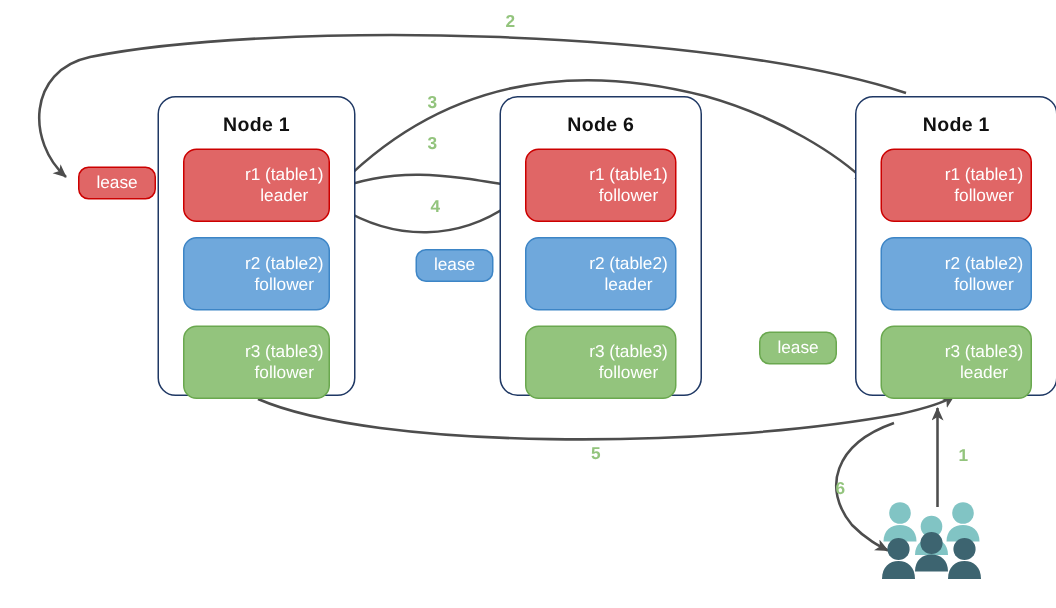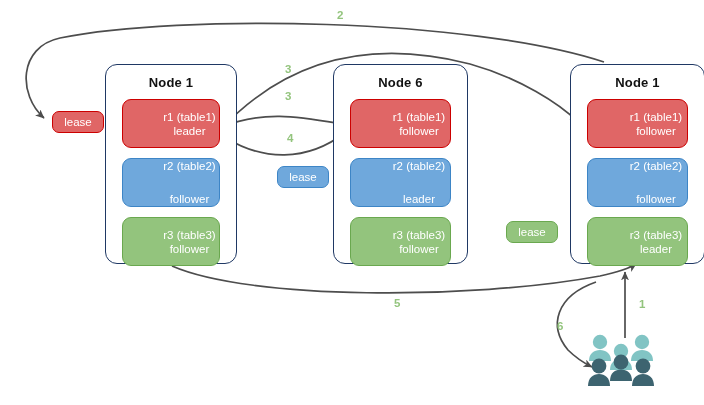--- a/index.html
+++ b/index.html
@@ -31,21 +31,21 @@
     border-radius:9px;
     box-sizing:border-box;
     display:flex;flex-direction:column;
     align-items:center;justify-content:center;
     color:#ffffff;font-size:11.5px;line-height:14px;
     text-align:center;
     padding-left:37px;
   }
   .replica span{display:block;}
   .r-red{background:#e06666;border:1.6px solid #cc0000;}
-  .r-blue{background:#6fa8dc;border:1.6px solid #3d85c6;justify-content:space-between;}
+  .r-blue{background:#6fa8dc;border:1.6px solid #3d85c6;}
   .r-green{background:#93c47d;border:1.6px solid #6aa84f;}
   .rep1{top:34px;} .rep2{top:93px;} .rep3{top:152px;}
 
   
   .lease{
     position:absolute;
     border-radius:7px;
     box-sizing:border-box;
     display:flex;align-items:center;justify-content:center;
     color:#ffffff;font-size:11.5px;

